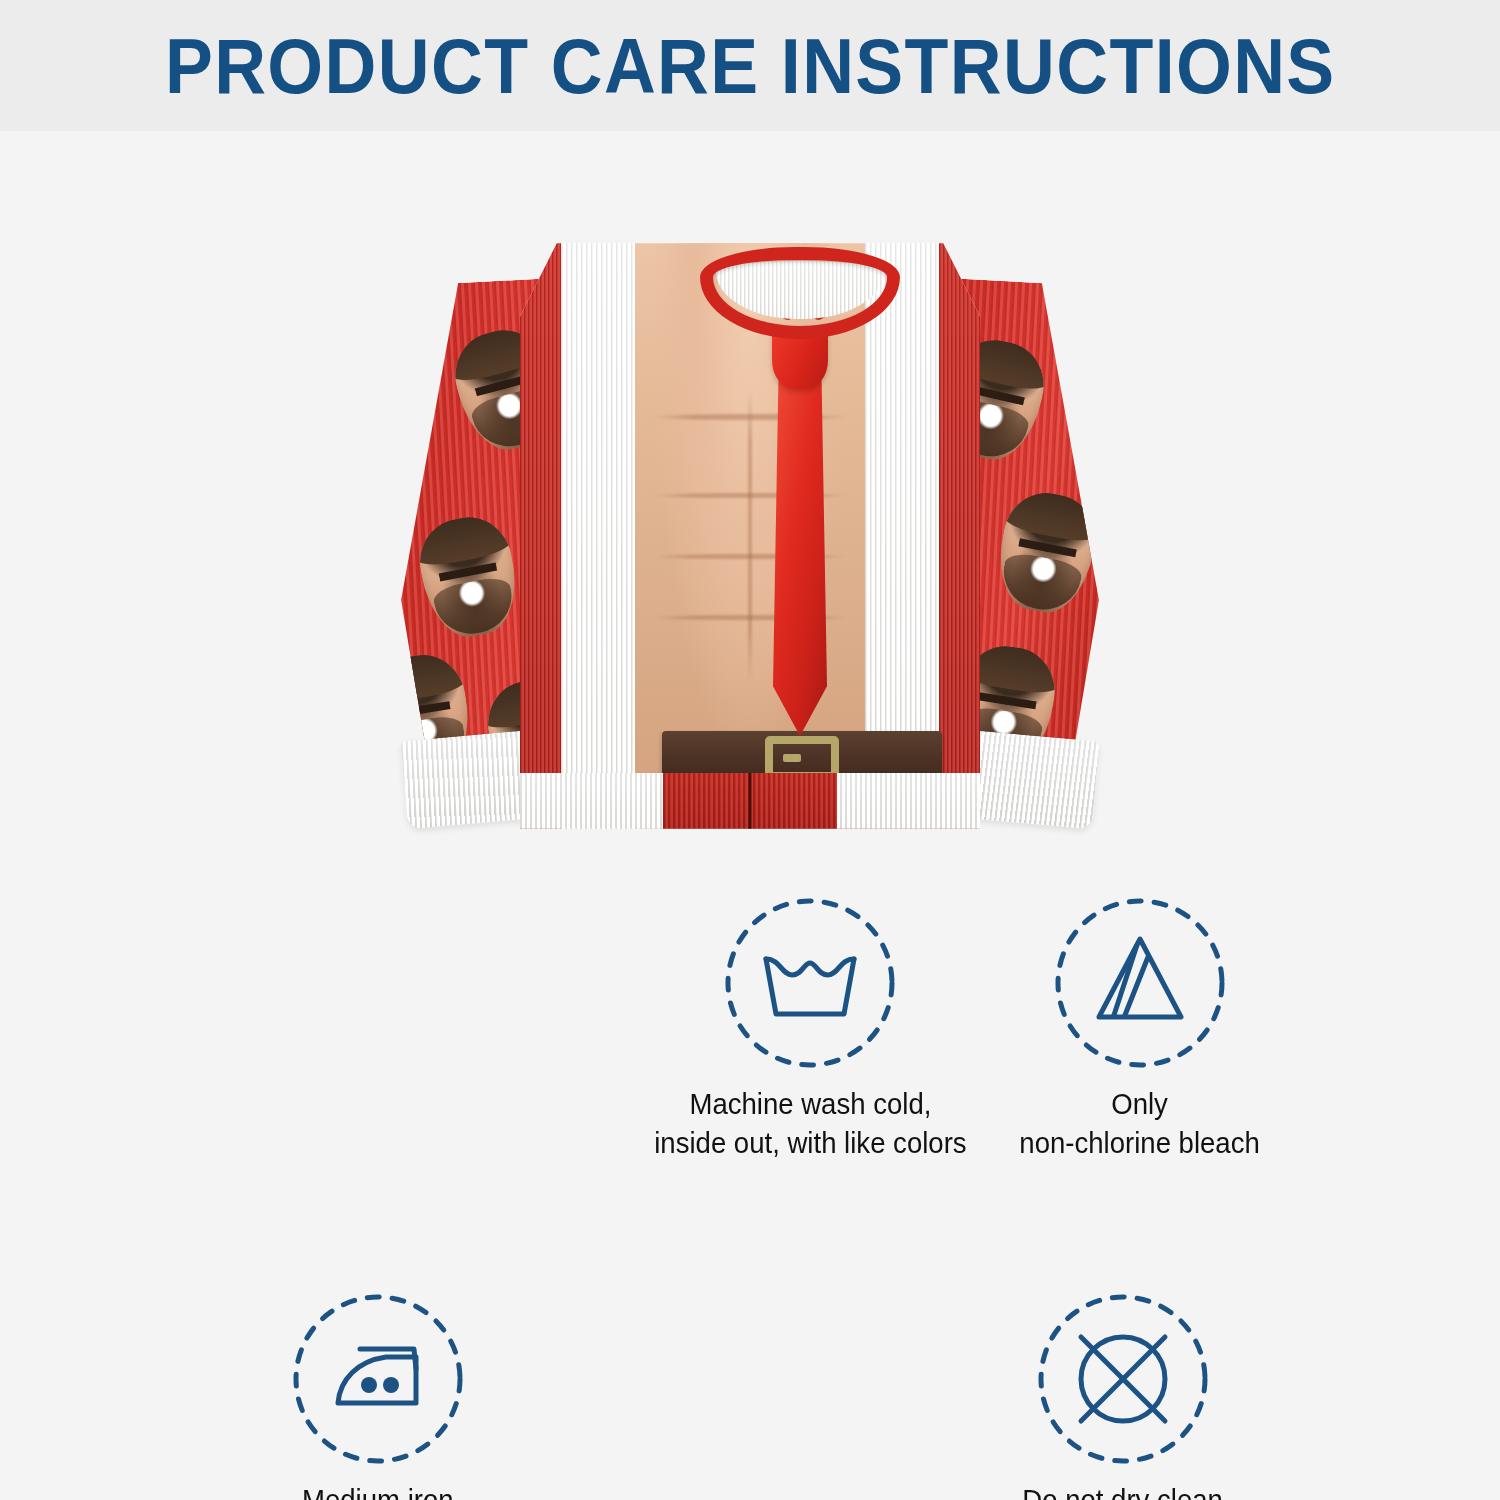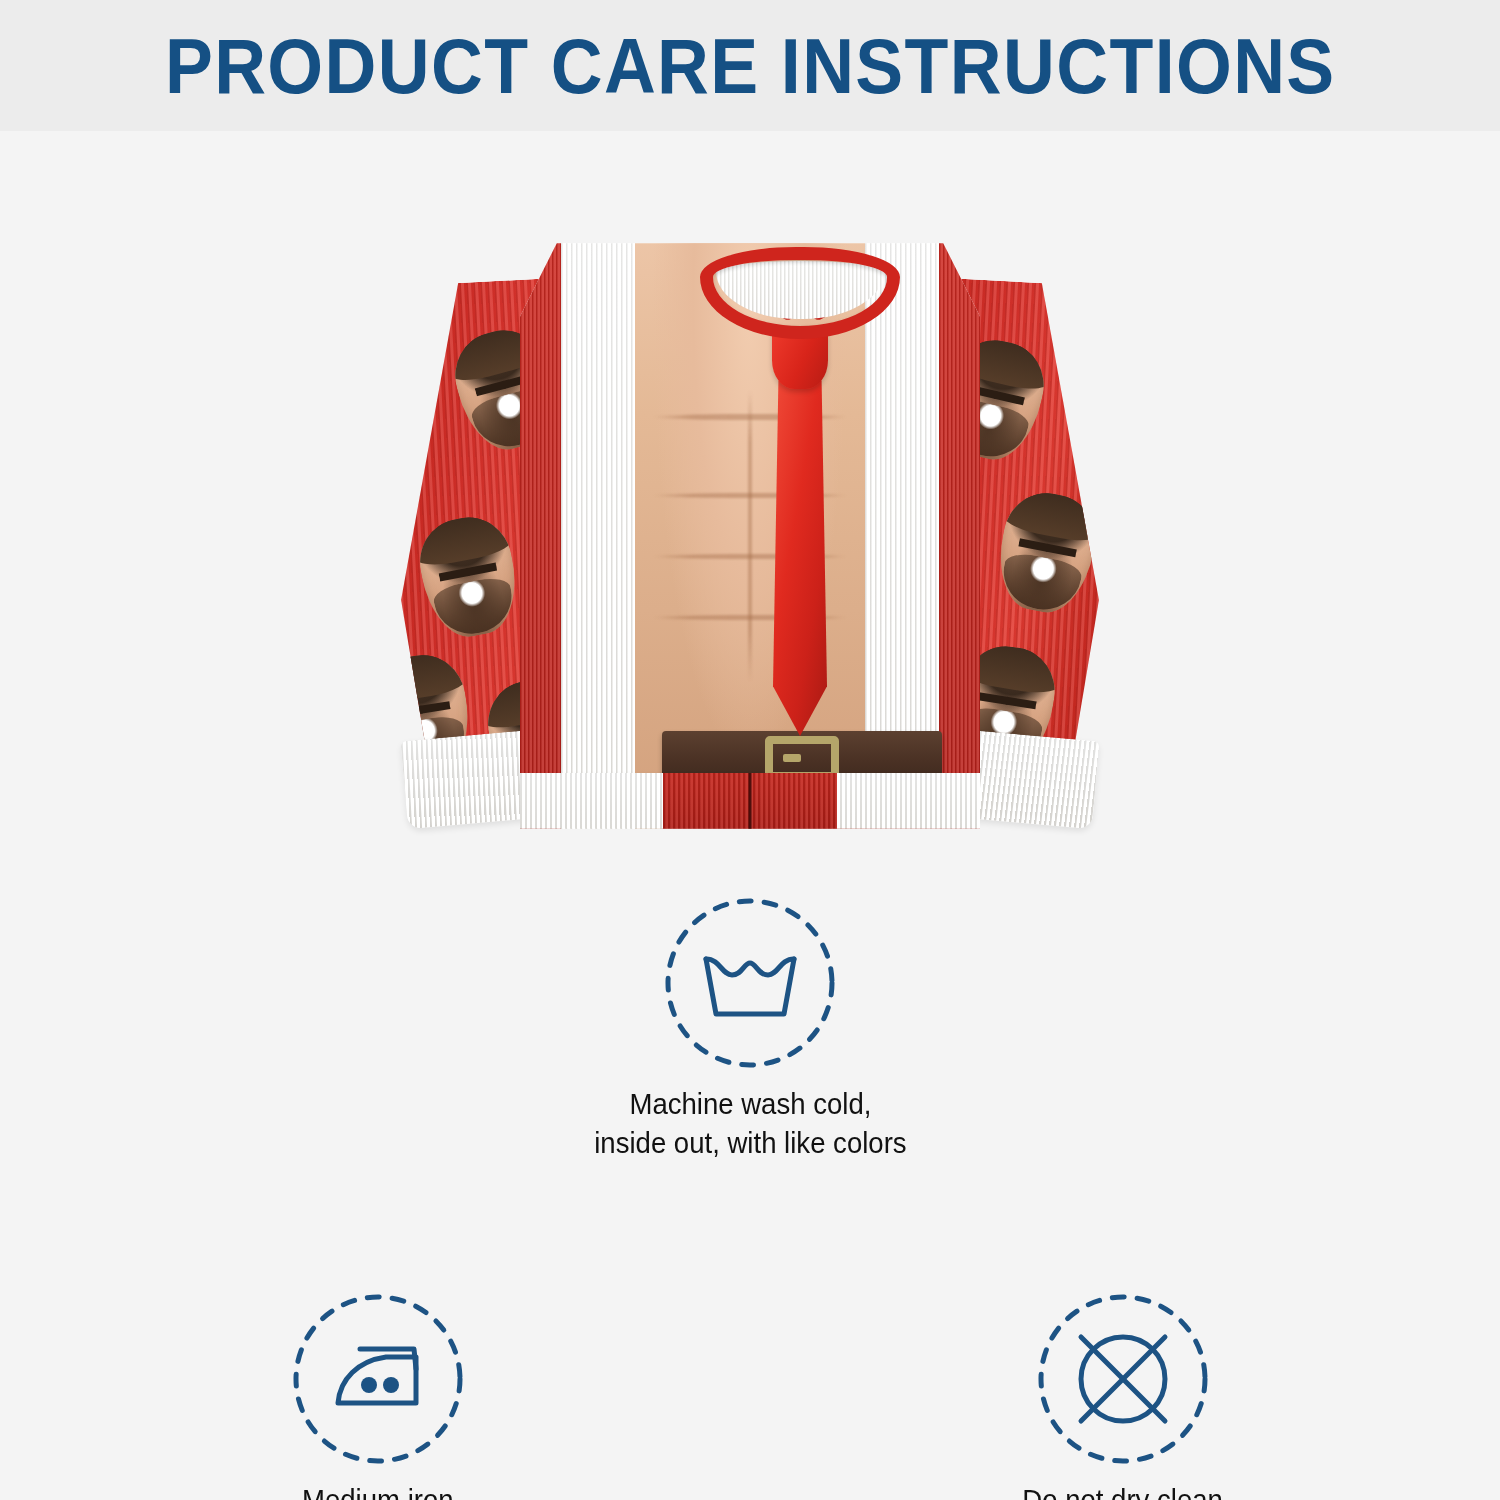--- a/index.html
+++ b/index.html
@@ -270,21 +270,21 @@
       linear-gradient(#c7261d, #ab1c15);
   }
   #hem-red-seam {
     position: absolute; left: 50%; top: 0; width: 3px; height: 100%;
     background: rgba(60,10,8,0.85); transform: translateX(-50%);
   }
 
   
   #care { position: absolute; left: 0; top: 895px; width: 1500px; }
   .care-row { display: flex; width: 1500px; }
-  #row-top { justify-content: center; padding: 0 195px; }
+  #row-top { justify-content: flex-end; padding: 0 195px; }
   #row-bottom { justify-content: center; gap: 415px; margin-top: 128px; }
   .care-item {
     display: flex; flex-direction: column; align-items: center;
     width: 330px;
   }
   .icon-circle {
     width: 176px; height: 176px;
     display: flex; align-items: center; justify-content: center;
   }
   .care-label {
@@ -394,20 +394,32 @@
           <svg width="176" height="176" viewBox="0 0 176 176">
             <circle cx="88" cy="88" r="82" fill="none" stroke="#1d5384" stroke-width="5" stroke-linecap="round" stroke-dasharray="12 13"></circle>
             <path d="M44 64 L54 119 L122 119 L132 64" fill="none" stroke="#1d5384" stroke-width="5" stroke-linejoin="round" stroke-linecap="round"></path>
             <path d="M44 64 C58 64 60 80 70 80 C80 80 82 68 88 68 C94 68 96 80 106 80 C116 80 118 64 132 64" fill="none" stroke="#1d5384" stroke-width="5" stroke-linecap="round" stroke-linejoin="round"></path>
           </svg>
         </div>
         <div class="care-label">Machine wash cold,
 inside out, with like colors</div>
       </div>
 
+      <div class="care-item">
+        <div class="icon-circle">
+          <svg width="176" height="176" viewBox="0 0 176 176">
+            <circle cx="88" cy="88" r="82" fill="none" stroke="#1d5384" stroke-width="5" stroke-linecap="round" stroke-dasharray="12 13"></circle>
+            <path d="M88 44 L129 122 L47 122 Z" fill="none" stroke="#1d5384" stroke-width="5" stroke-linejoin="round"></path>
+            <line x1="85" y1="50" x2="62" y2="120" stroke="#1d5384" stroke-width="5" stroke-linecap="round"></line>
+            <line x1="96" y1="62" x2="73" y2="120" stroke="#1d5384" stroke-width="5" stroke-linecap="round"></line>
+          </svg>
+        </div>
+        <div class="care-label">Only
+non-chlorine bleach</div>
+      </div>
 
 
     </div>
 
     <div class="care-row" id="row-bottom">
 
       <div class="care-item">
         <div class="icon-circle">
           <svg width="176" height="176" viewBox="0 0 176 176">
             <circle cx="88" cy="88" r="82" fill="none" stroke="#1d5384" stroke-width="5" stroke-linecap="round" stroke-dasharray="12 13"></circle>

